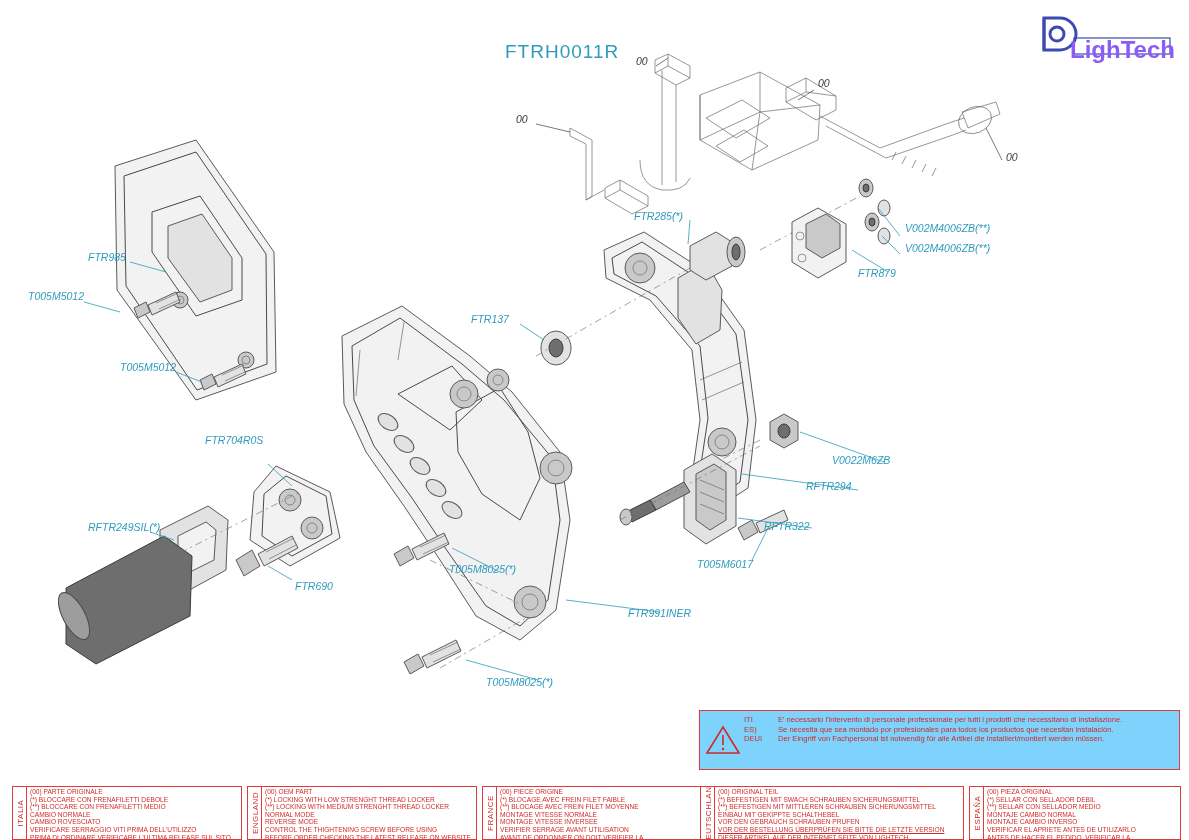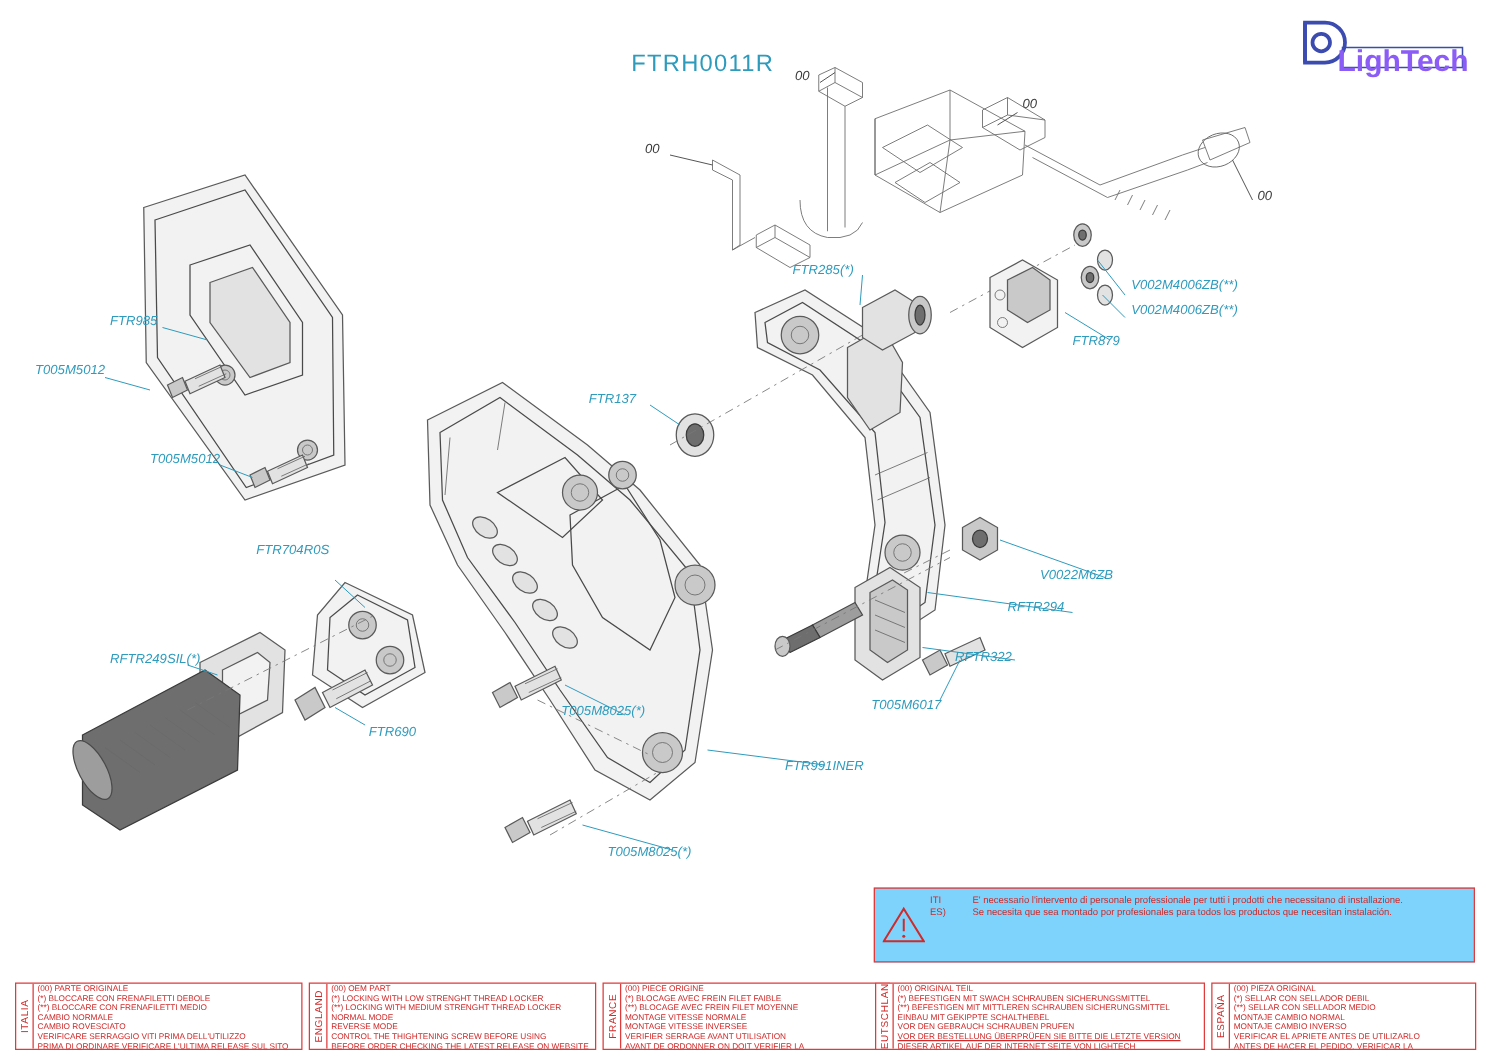--- a/index.html
+++ b/index.html
@@ -358,20 +358,24 @@
     </svg>
     <div class="lines">
       <div class="row">
           <span class="code">ITI</span>
           <span class="txt">E' necessario l'intervento di personale professionale per tutti i prodotti che necessitano di installazione.</span>
         </div>
       <div class="row">
           <span class="code">ES)</span>
           <span class="txt">Se necesita que sea montado por profesionales para todos los productos que necesitan instalación.</span>
         </div>
+      <div class="row">
+          <span class="code">DEUI</span>
+          <span class="txt">Der Eingriff von Fachpersonal ist notwendig  für alle Artikel die installiert/montiert werden müssen.</span>
+        </div>
     </div>
   </div>
 
   <div class="legend" id="legend-italia">
     <div class="side">
         <span>ITALIA</span>
       </div>
     <div class="body">
       <div>(00) PARTE ORIGINALE</div>
       <div>(*)   BLOCCARE CON FRENAFILETTI DEBOLE</div>

